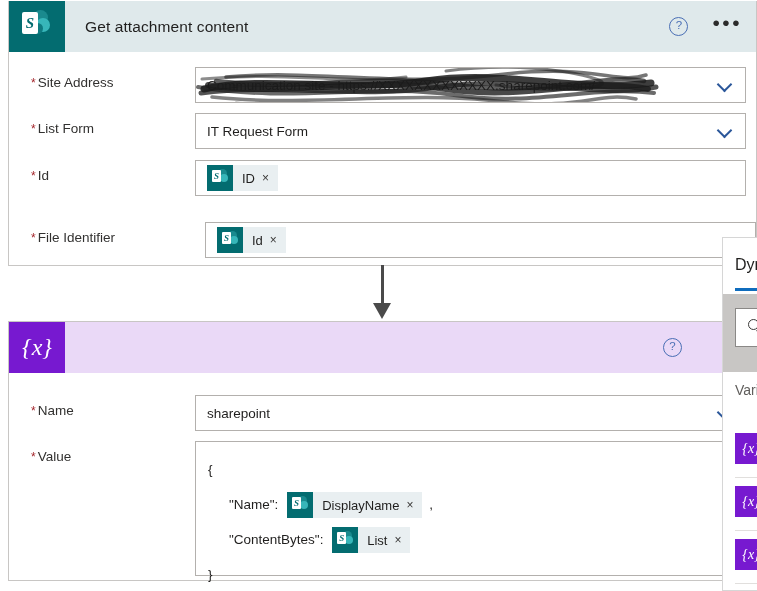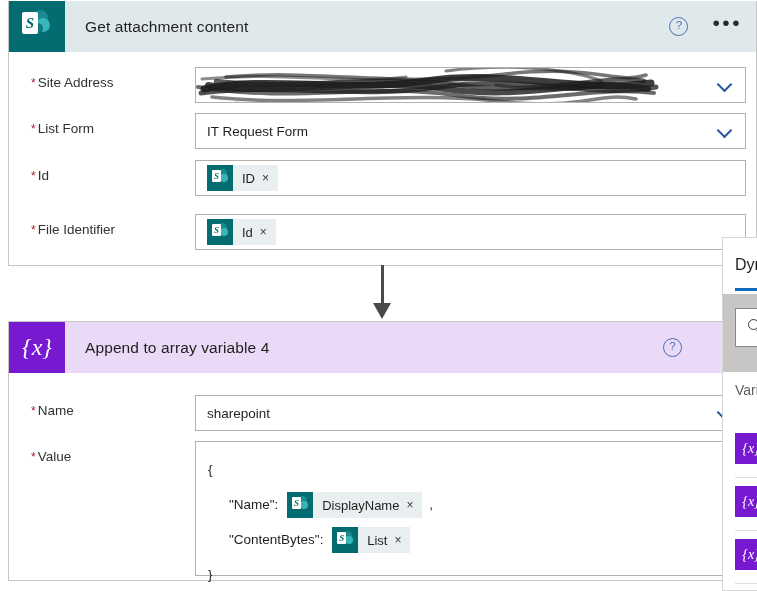--- a/index.html
+++ b/index.html
@@ -437,20 +437,21 @@
       <div class="ellipsis-icon">•••</div>
     </div>
   </div>
 
   <div class="field-row" style="margin-top:15px;">
     <div class="field-label">
       <span class="req-star">*</span><span>Site Address</span>
     </div>
     <div class="field-control" style="width:551px; flex:0 0 551px;">
       <div class="input-box">
+        <span style="color:#201f1e;">Communication site - https://XXXXXXXXXXXXX.sharepoint.com/</span>
 
         <svg class="redaction" viewBox="0 0 470 52">
           <g stroke="#1b1b1b" fill="none" stroke-linecap="round">
             <path d="M8 30 C 70 16, 150 34, 230 22 S 380 34, 455 24" stroke-width="7" opacity=".85"></path>
             <path d="M12 26 C 90 38, 170 18, 250 30 S 390 18, 452 30" stroke-width="6" opacity=".8"></path>
             <path d="M5 34 C 80 24, 160 40, 244 28 S 400 40, 460 28" stroke-width="5" opacity=".75"></path>
             <path d="M20 22 C 100 32, 180 14, 262 26 S 410 14, 448 22" stroke-width="4.5" opacity=".7"></path>
             <path d="M2 28 C 96 44, 176 24, 258 36 S 396 26, 458 34" stroke-width="4" opacity=".65"></path>
             <path d="M30 18 C 120 10, 200 28, 300 16 S 420 26, 450 16" stroke-width="3.5" opacity=".6"></path>
             <path d="M16 38 C 110 48, 210 32, 300 42 S 400 32, 440 40" stroke-width="3.5" opacity=".55"></path>
@@ -488,21 +489,21 @@
               <span class="tc2"></span>
               <span class="ts">S</span>
           </span>
           <span class="token-label">ID</span>
           <span class="token-x">×</span>
         </span>
       </div>
     </div>
   </div>
 
-  <div class="field-row" style="margin-top:18px;">
+  <div class="field-row" style="margin-top:26px;justify-content:space-between;">
     <div class="field-label">
       <span class="req-star">*</span><span>File Identifier</span>
     </div>
     <div class="field-control" style="width:551px; flex:0 0 551px;">
       <div class="input-box" style="padding-right:11px;">
         <span class="token">
           <span class="token-icon">
             <span class="tc1"></span>
               <span class="tc2"></span>
               <span class="ts">S</span>
@@ -519,21 +520,20 @@
   <div class="shaft"></div>
   <div class="head"></div>
 </div>
 
 <div class="card" id="card-variable" style="left:8px; top:321px; width:749px; height:260px;">
 
   <div class="card-header" style="background:#ead9f7;">
     <div class="card-icon">
       <div class="var-icon-box">{x}</div>
     </div>
-    <div class="card-title">Append to array variable 4</div>
     <div class="header-actions" style="right:74px;">
       <div class="help-icon">?</div>
     </div>
   </div>
 
   <div class="field-row" style="margin-top:22px;">
     <div class="field-label">
       <span class="req-star">*</span><span>Name</span>
     </div>
     <div class="field-control" style="width:551px; flex:0 0 551px;">

